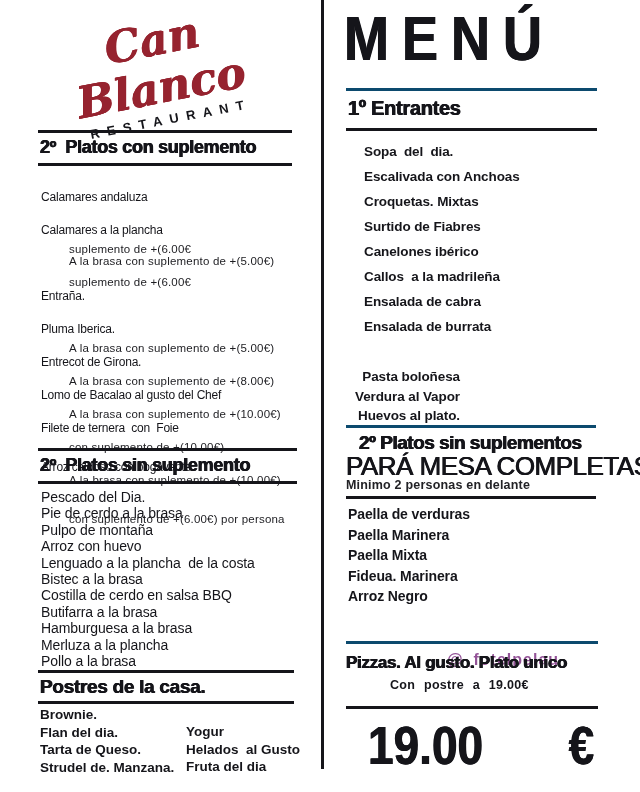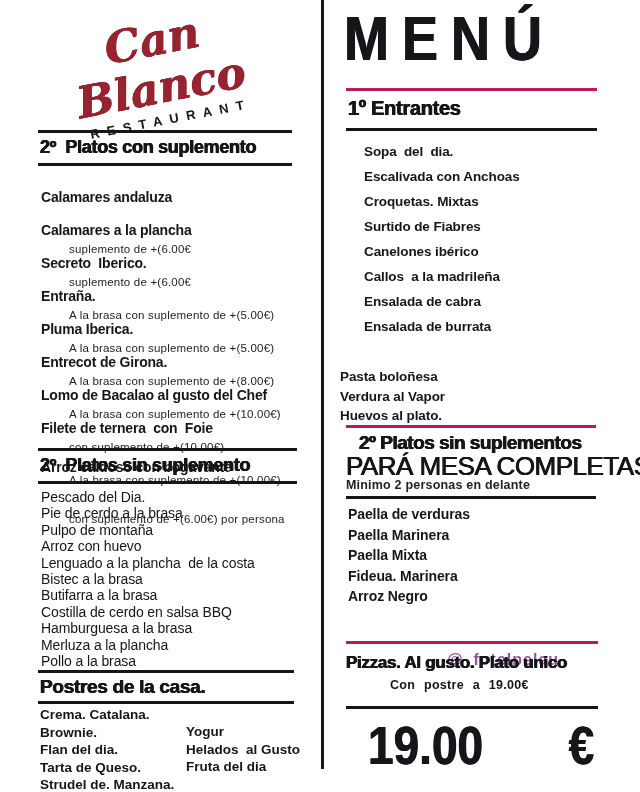--- a/index.html
+++ b/index.html
@@ -27,40 +27,40 @@
   .lhead{left:38px;width:250px;border-top:3px solid #15151a;border-bottom:3px solid #15151a;
     padding:4px 2px 5px 2px;font-size:18px;font-weight:bold;letter-spacing:-0.3px;white-space:pre;}
   .lhead1{top:130px;}
   .lhead2{top:448px;width:255px;}
   .lhead3{top:670px;width:252px;font-size:19px;padding:3px 2px 3px 2px;}
 
   
   .sec1-list{left:38px;top:152px;width:292px;}
   .sec1-list li{height:33px;}
   .sec1-list li:last-child{padding-top:6px;}
-  .mi-name{font-size:14px;font-weight:bold;line-height:18px;letter-spacing:-0.2px;padding-left:3px;white-space:pre;}
+  .mi-name{font-size:12px;font-weight:normal;line-height:18px;letter-spacing:-0.2px;padding-left:3px;white-space:pre;}
   .mi-note{font-size:11.5px;font-weight:normal;line-height:15px;letter-spacing:0.2px;padding-left:31px;color:#1c1c20;white-space:pre;}
 
   
   .sec2-list{left:38px;top:489px;width:292px;}
   .sec2-list li{font-size:14px;font-weight:normal;line-height:16.4px;letter-spacing:-0.1px;padding-left:3px;}
 
   
   .postres-col1{left:40px;top:706px;width:150px;}
   .postres-col2{left:186px;top:723px;width:140px;}
   .postres-col1 li,.postres-col2 li{font-size:13.5px;font-weight:bold;line-height:17.6px;}
 
   
   .menu-title{left:344px;top:6px;width:264px;font-size:54px;line-height:54px;font-weight:bold;
     letter-spacing:13px;transform:scaleY(1.18);transform-origin:top left;white-space:pre;}
-  .rhead{left:346px;width:247px;border-top:3px solid #be185d;border-bottom:3px solid #15151a;}
+  .rhead{left:346px;width:247px;border-top:3px solid #0c4a6e;border-bottom:3px solid #15151a;}
   .rhead1{top:88px;padding:6px 2px 8px 2px;font-size:20px;font-weight:bold;letter-spacing:-0.3px;white-space:pre;}
   .entr-list1{left:364px;top:144px;}
   .entr-list1 li{font-size:13.5px;font-weight:bold;line-height:15px;margin-bottom:10px;letter-spacing:-0.1px;}
-  .entr-list2{left:340px;top:369px;}
+  .entr-list2{left:355px;top:369px;text-align:right;}
   .entr-list2 li{font-size:13.5px;font-weight:bold;line-height:15px;margin-bottom:4.5px;letter-spacing:-0.1px;}
 
   .mains-header{top:425px;width:250px;padding:3px 0 4px 0;}
   .m1{font-size:19px;font-weight:bold;line-height:23px;letter-spacing:-0.5px;white-space:pre;margin-left:13px;}
   .m2{font-size:26px;font-weight:normal;line-height:24px;letter-spacing:-0.5px;white-space:pre;text-align:center;}
   .m3{font-size:12.5px;font-weight:bold;line-height:14px;letter-spacing:0.2px;color:#222226;white-space:pre;}
   .mains-list{left:348px;top:507px;}
   .mains-list li{font-size:14px;font-weight:bold;line-height:15px;margin-bottom:5.5px;letter-spacing:-0.1px;}
 
   .pizzas{top:641px;width:252px;padding:8px 0 14px 0;}
@@ -93,21 +93,20 @@
         <div class="mi-name">Calamares andaluza</div>
         <div class="mi-note">suplemento de +(6.00€</div>
       </li>
 
       <li>
         <div class="mi-name">Calamares a la plancha</div>
         <div class="mi-note">suplemento de +(6.00€</div>
       </li>
 
       <li>
-        <div class="mi-name">Secreto  Iberico.</div>
         <div class="mi-note">A la brasa con suplemento de +(5.00€)</div>
       </li>
 
       <li>
         <div class="mi-name">Entraña.</div>
         <div class="mi-note">A la brasa con suplemento de +(5.00€)</div>
       </li>
 
       <li>
         <div class="mi-name">Pluma Iberica.</div>
@@ -144,36 +143,35 @@
       <li>Pie de cerdo a la brasa</li>
 
       <li>Pulpo de montaña</li>
 
       <li>Arroz con huevo</li>
 
       <li>Lenguado a la plancha  de la costa</li>
 
       <li>Bistec a la brasa</li>
 
+      <li>Costilla de cerdo en salsa BBQ</li>
+
       <li>Butifarra a la brasa</li>
 
-      <li>Costilla de cerdo en salsa BBQ</li>
-
       <li>Hamburguesa a la brasa</li>
 
       <li>Merluza a la plancha</li>
 
       <li>Pollo a la brasa</li>
     </ul>
 
   <div class="abs lhead lhead3 hv">Postres de la casa.</div>
 
   <ul class="abs postres-col1">
 
-      <li>Crema. Catalana.</li>
 
       <li>Brownie.</li>
 
       <li>Flan del dia.</li>
 
       <li>Tarta de Queso.</li>
 
       <li>Strudel de. Manzana.</li>
     </ul>
   <ul class="abs postres-col2">

